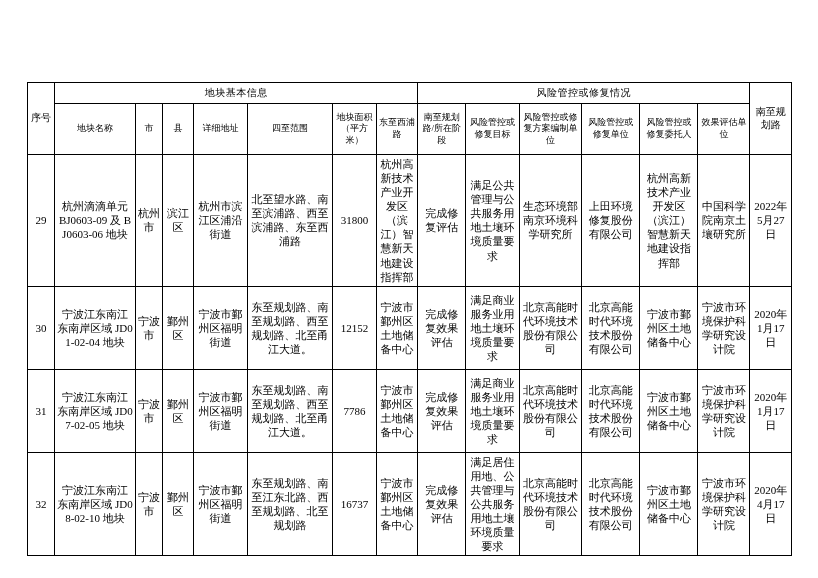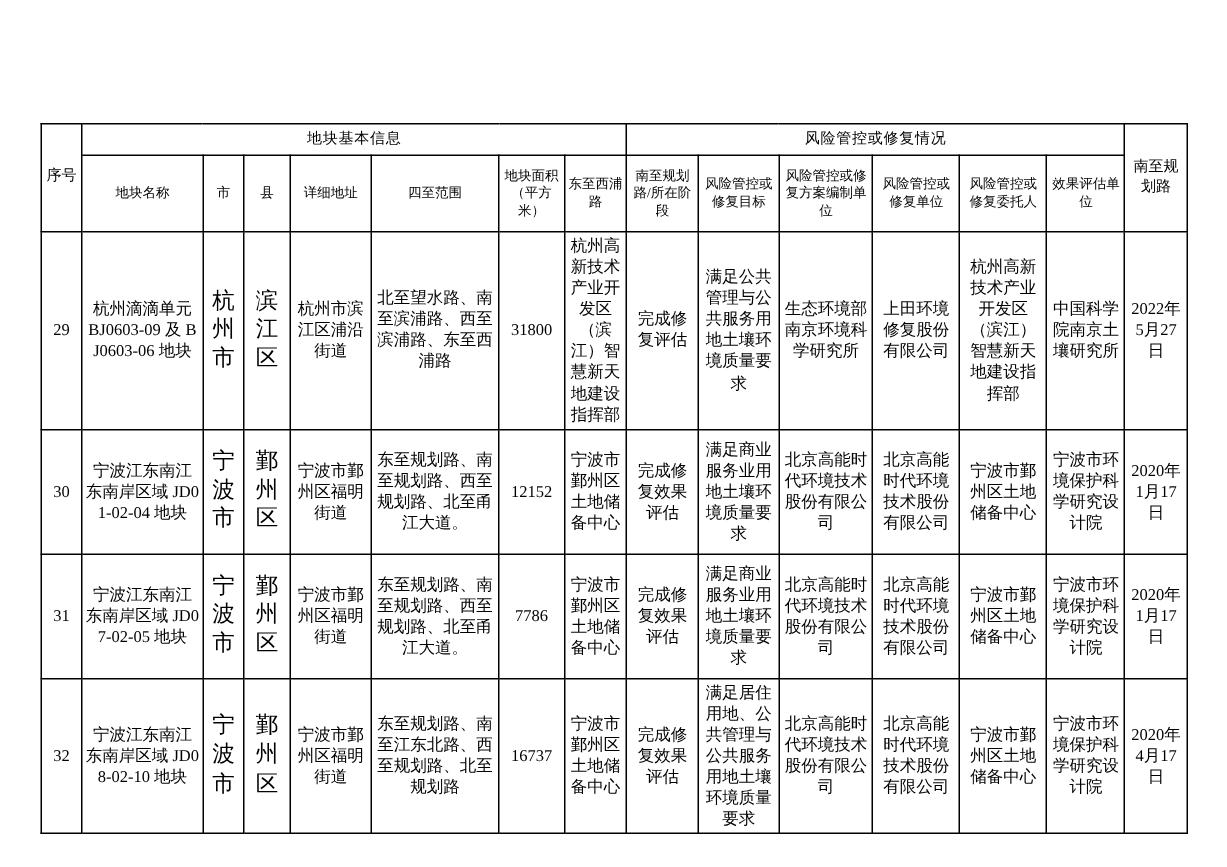--- a/index.html
+++ b/index.html
@@ -55,21 +55,21 @@
     padding: 2px 1px;
   }
   th.rowspan-head {
     font-size: 10px;
   }
   td.cell {
     height: 78px;
     font-size: 11px;
   }
   td.narrow {
-    font-size: 15px;
+    font-size: 11px;
   }
   .c-seq       { width: 26px; }
   .c-name      { width: 78px; }
   .c-city      { width: 26px; }
   .c-county    { width: 30px; }
   .c-addr      { width: 52px; }
   .c-range     { width: 82px; }
   .c-area      { width: 42px; }
   .c-right     { width: 40px; }
   .c-progress  { width: 46px; }

